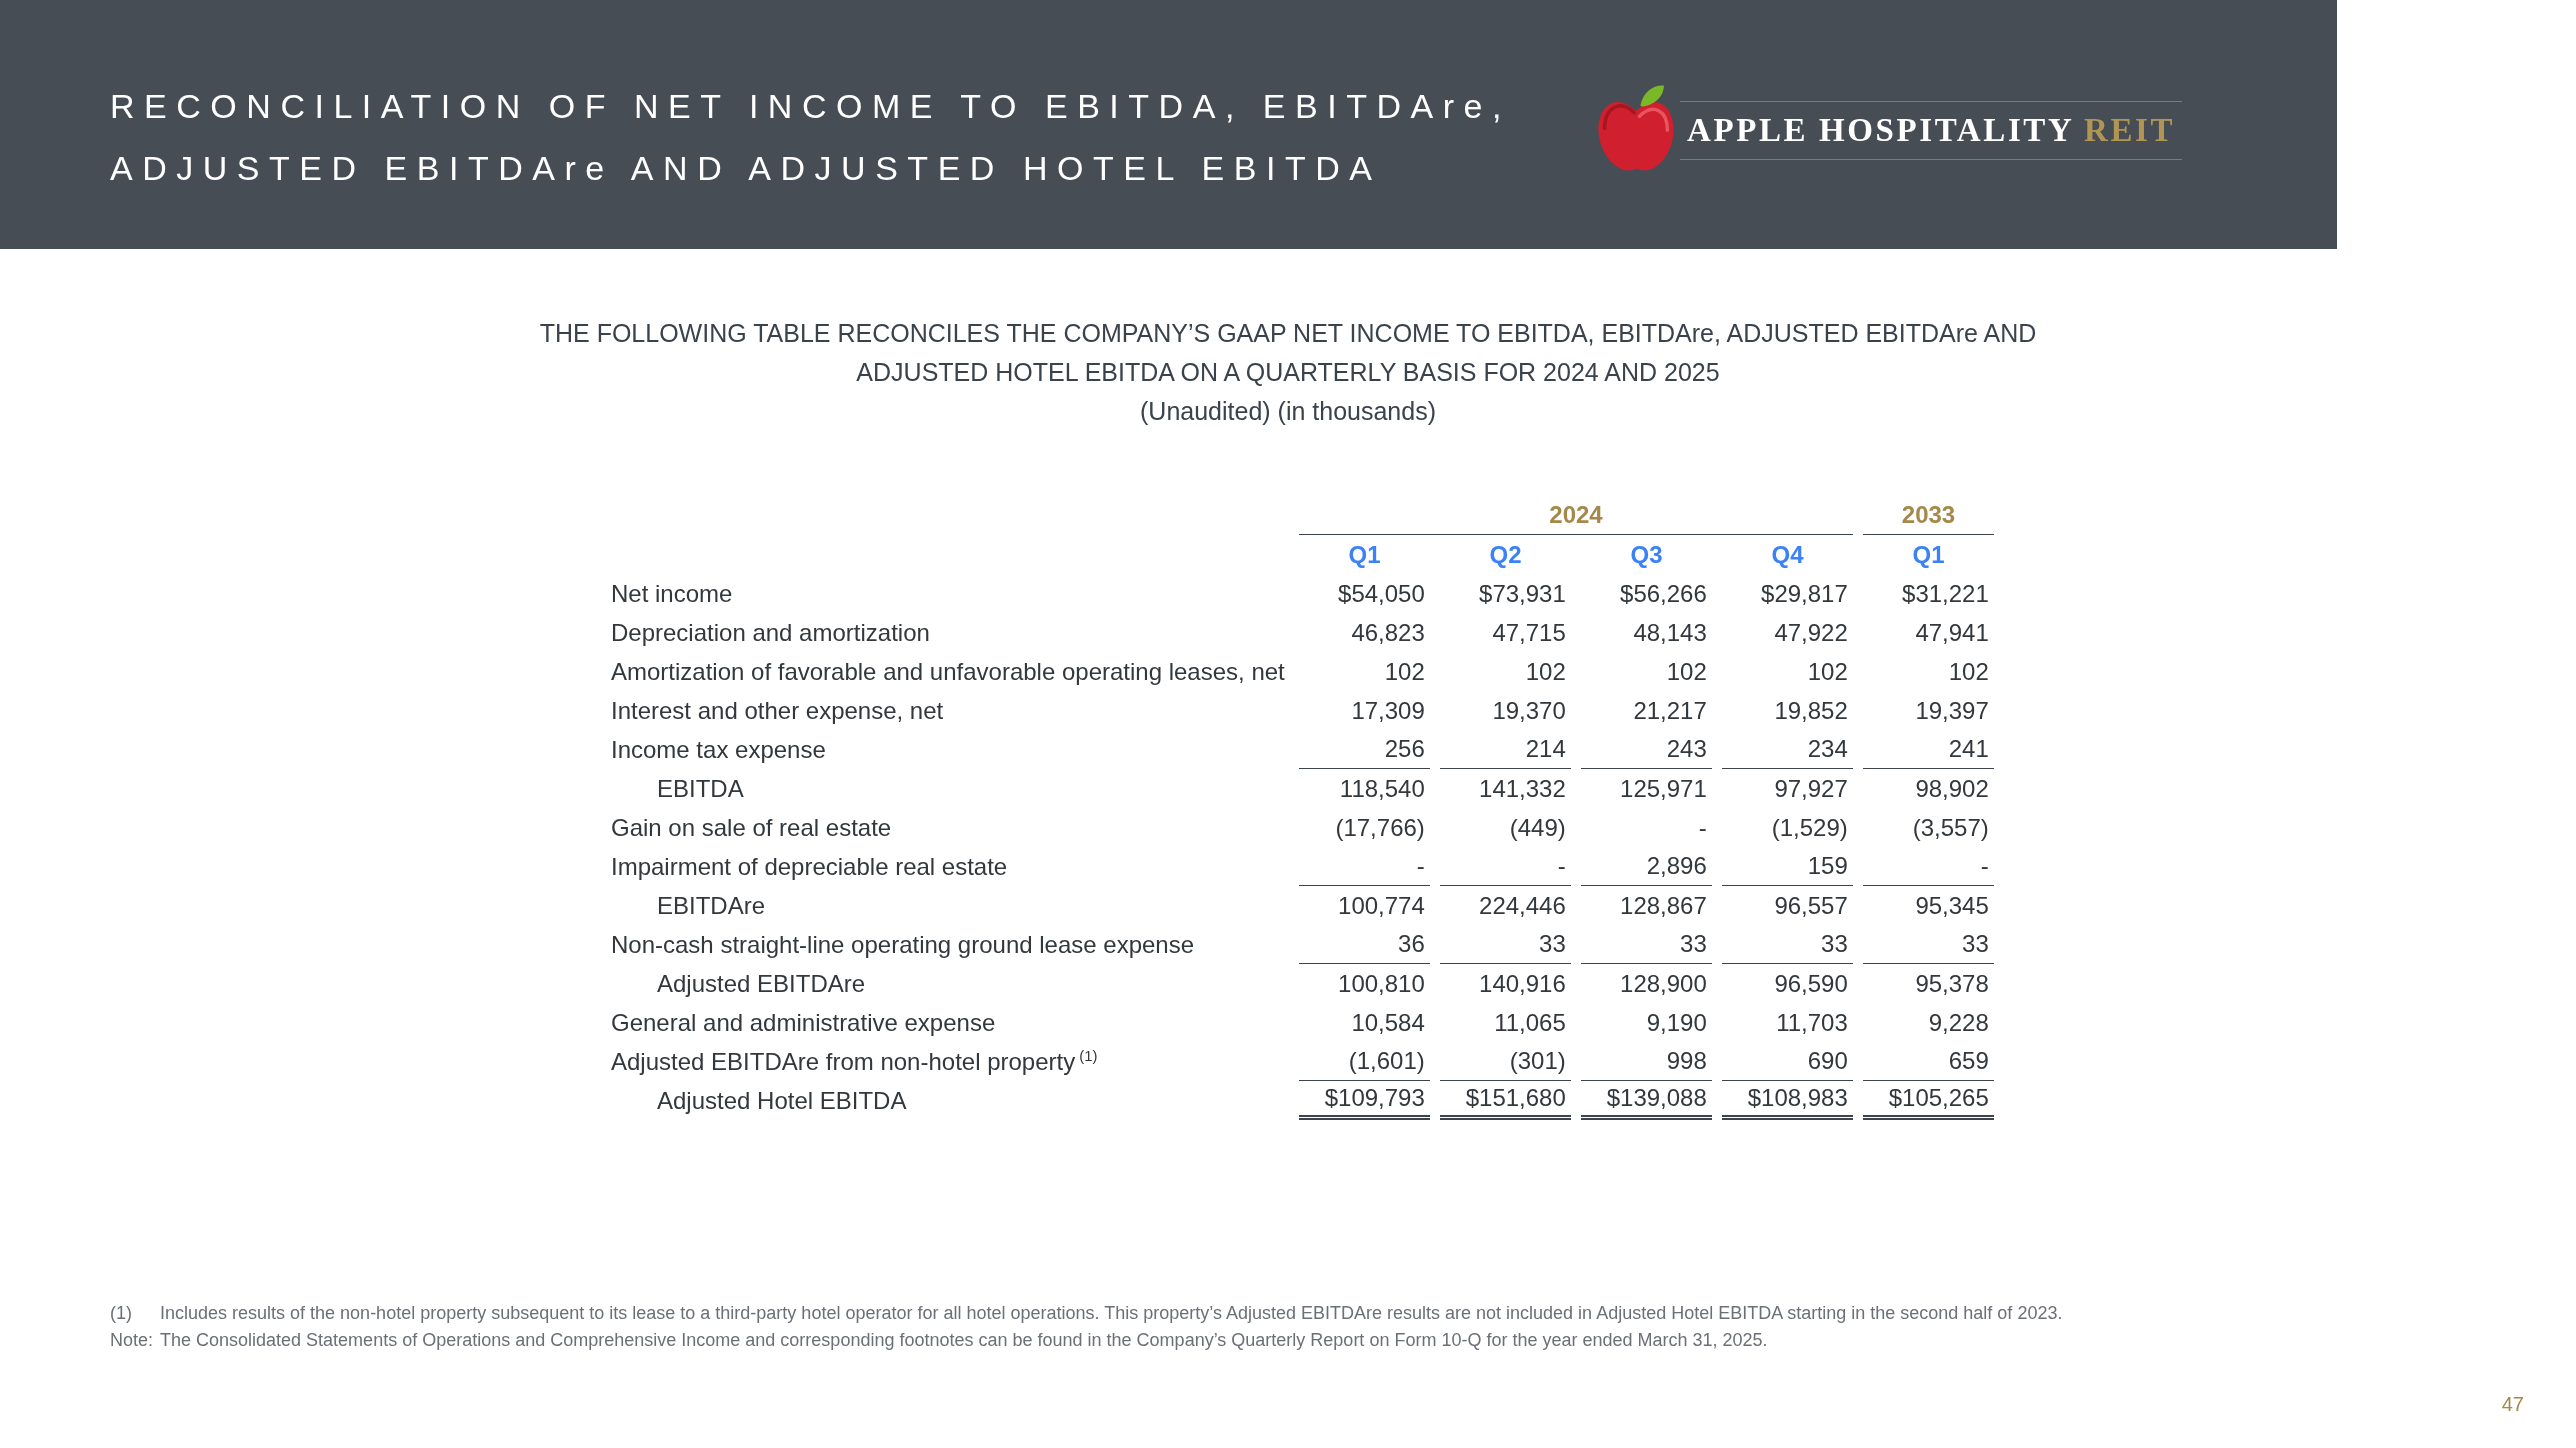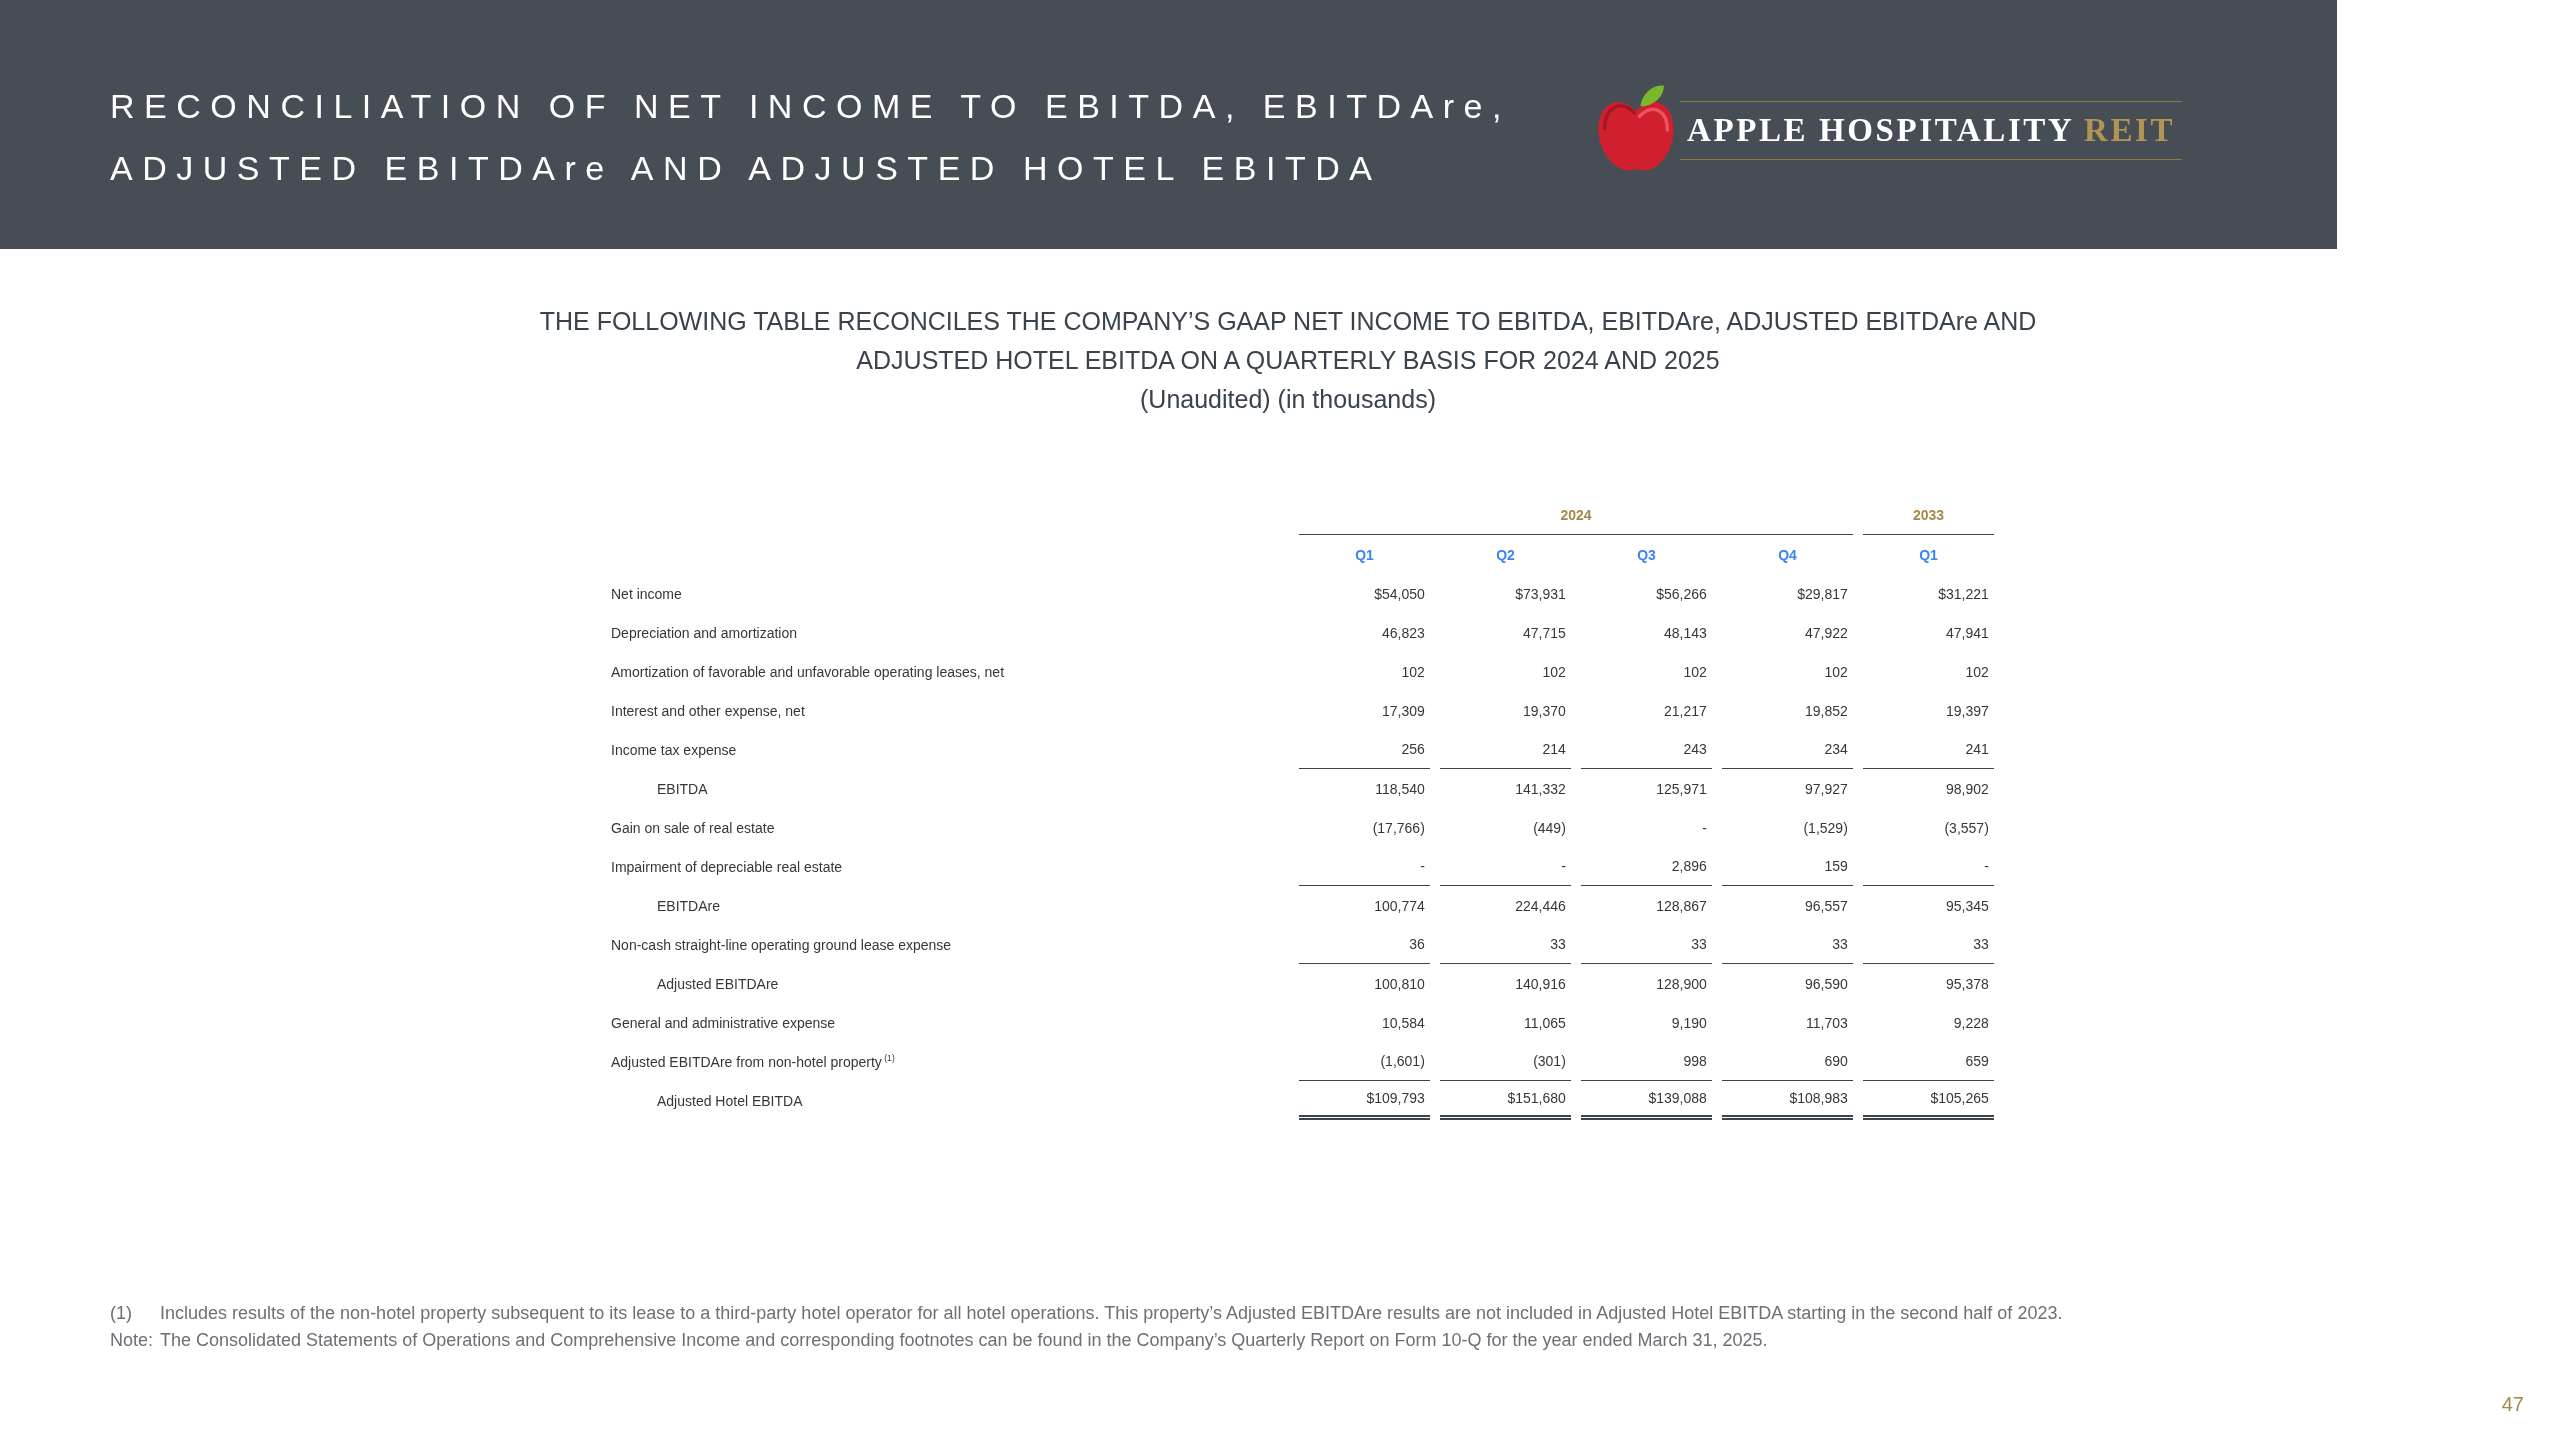--- a/index.html
+++ b/index.html
@@ -37,35 +37,35 @@
     font-family:"Liberation Serif", serif;
     font-size:33px; font-weight:700;
     letter-spacing:2.6px;
     color:#ffffff;
     white-space:nowrap;
   }
   .brand .accent { color:#b09555; }
 
   
   .intro {
-    position:absolute; top:302px; left:0;
+    position:absolute; top:314px; left:0;
     width:2576px;
     text-align:center;
     color:#3a424c;
     font-size:25px;
     line-height:39px;
     font-weight:400;
   }
 
   
   .fin-table {
     position:absolute; top:496px; left:601px;
     border-collapse:separate;
     border-spacing:10.3px 0;
-    font-size:14px;
+    font-size:24px;
     color:#33383d;
   }
   .col-label { width:678px; }
   .col-val   { width:131px; }
   .fin-table th, .fin-table td {
     height:39px;
     vertical-align:middle;
     padding:0;
     font-weight:400;
   }

